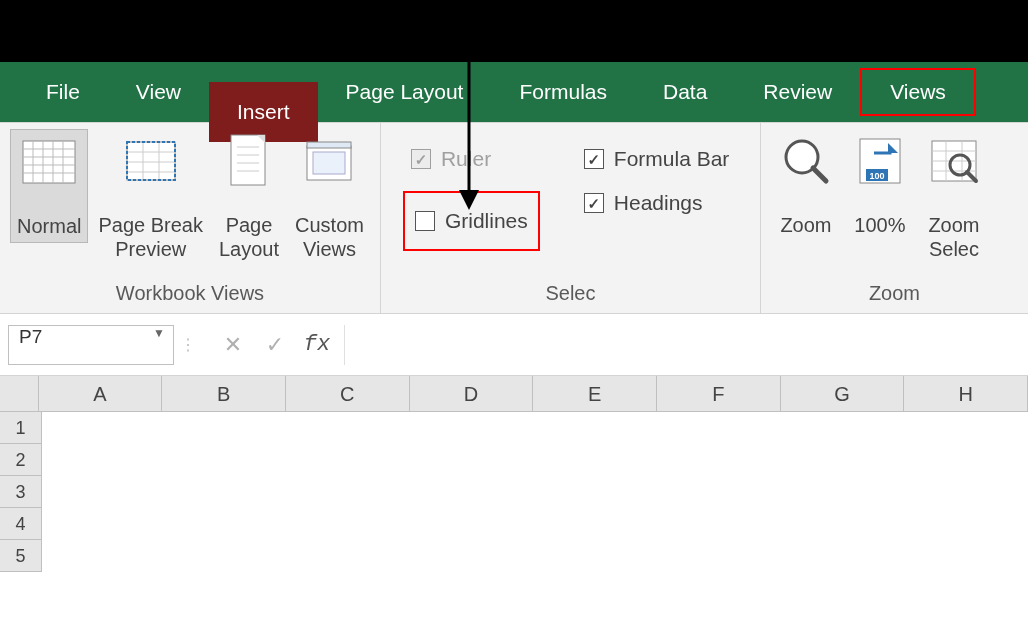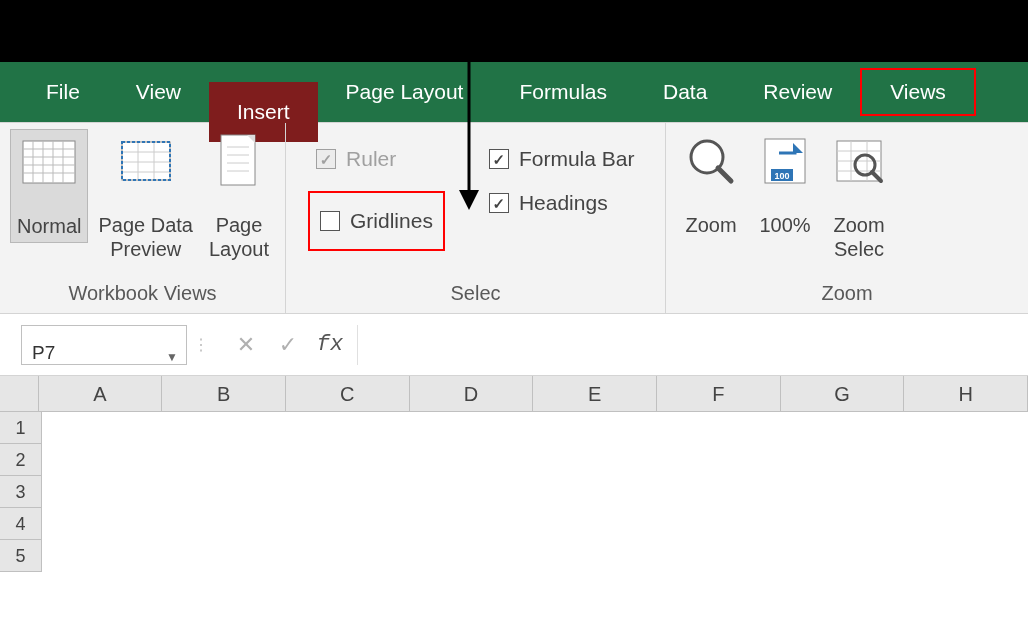--- a/index.html
+++ b/index.html
@@ -27,21 +27,21 @@
     .check-row { display: flex; align-items: center; gap: 10px; font-size: 21px; color: #444; cursor: pointer; }
     .check-row.disabled { color: #a0a0a0; cursor: default; }
     .checkbox { width: 20px; height: 20px; border: 1.5px solid #555; background: #fff; display: inline-flex; align-items: center; justify-content: center; }
     .checkbox.disabled { border-color:#a0a0a0; background:#ececec; }
     .checkbox.checked::after { content: "✓"; font-size: 15px; font-weight: bold; color: #444; line-height: 1; }
     .checkbox.checked.disabled::after { color:#a0a0a0; }
     
     .highlight-red { border: 2px solid #ff0000; padding: 16px 10px; }
     
     .formula-bar-row { height: 62px; display: flex; align-items: center; border-bottom: 1px solid #d4d4d4; background:#fff; }
-    .name-box { width: 166px; height: 40px; border: 1px solid #c0c0c0; margin-left: 21px; display: flex; align-items: flex-end; padding: 0 10px; font-size: 19px; color: #333; position: relative; }
+    .name-box { width: 166px; height: 40px; border: 1px solid #c0c0c0; margin-left: 8px; display: flex; align-items: flex-start; padding: 0 10px; font-size: 19px; color: #333; position: relative; }
     .name-box-dd { position:absolute; right:8px; color:#666; font-size:12px;}
     .fx-area { display: flex; align-items: center; margin-left: 10px; }
     .fx-icon-btn { width: 42px; height: 40px; display: flex; align-items: center; justify-content: center; color: #b0b0b0; font-size: 22px; cursor: pointer; }
     .fx-sep { height: 40px; display: flex; align-items: center; color: #c0c0c0; padding: 0 6px; }
     .formula-input { flex: 1; height: 40px; border: none; border-left: 1px solid #e0e0e0; margin-left: 6px; padding: 0 10px; font-size: 18px; }
     
     .sheet { position: relative; }
     .col-headers { display: flex; height: 36px; background: #e6e6e6; border-bottom: 1px solid #c0c0c0; }
     .corner { width: 42px; border-right: 1px solid #c0c0c0; background: #e6e6e6; }
     .col-h { width: 135px; text-align: center; color: #444; font-size: 20px; line-height: 36px; border-right: 1px solid #c0c0c0; }
@@ -96,38 +96,49 @@
             <g stroke="#ccc">
                 <line x1="4" y1="14" x2="52" y2="14"></line>
                 <line x1="4" y1="24" x2="52" y2="24"></line>
                 <line x1="4" y1="34" x2="52" y2="34"></line>
                 <line x1="20" y1="4" x2="20" y2="42"></line>
                 <line x1="36" y1="4" x2="36" y2="42"></line>
               </g>
             <rect x="4" y="4" width="48" height="38" fill="none" stroke="#2e75b6" stroke-width="2" stroke-dasharray="3 2"></rect>
           </svg>
         </div>
-        <div class="big-btn-label" style="white-space:pre-line">Page Data
+        <div class="big-btn-label" style="white-space:pre-line">Page Break
 Preview</div>
       </div>
       <div class="big-btn">
         <div class="icon-box">
           <svg width="48" height="56" viewBox="0 0 48 56">
             <rect x="6" y="2" width="34" height="50" fill="#fff" stroke="#888"></rect>
             <polygon points="32,2 40,2 40,10" fill="#ddd"></polygon>
             <g stroke="#ccc">
                 <line x1="12" y1="14" x2="34" y2="14"></line>
                 <line x1="12" y1="22" x2="34" y2="22"></line>
                 <line x1="12" y1="30" x2="34" y2="30"></line>
                 <line x1="12" y1="38" x2="34" y2="38"></line>
               </g>
           </svg>
         </div>
         <div class="big-btn-label" style="white-space:pre-line">Page
 Layout</div>
+      </div>
+      <div class="big-btn">
+        <div class="icon-box">
+          <svg width="56" height="50" viewBox="0 0 56 50">
+            <rect x="6" y="10" width="44" height="34" fill="#fff" stroke="#888"></rect>
+            <rect x="6" y="6" width="44" height="6" fill="#dfe8f5" stroke="#888"></rect>
+            <rect x="12" y="16" width="32" height="22" fill="#eaf1fb" stroke="#aac"></rect>
+          </svg>
+        </div>
+        <div class="big-btn-label" style="white-space:pre-line">Custom
+Views</div>
       </div>
     </div>
     <div class="group-label">Workbook Views</div>
   </div>
 
   <div class="group" style="min-width:380px">
     <div class="group-content" style="padding:10px 8px">
       <div class="checks">
         <div class="check-row disabled">
           <span class="checkbox checked disabled"></span>

